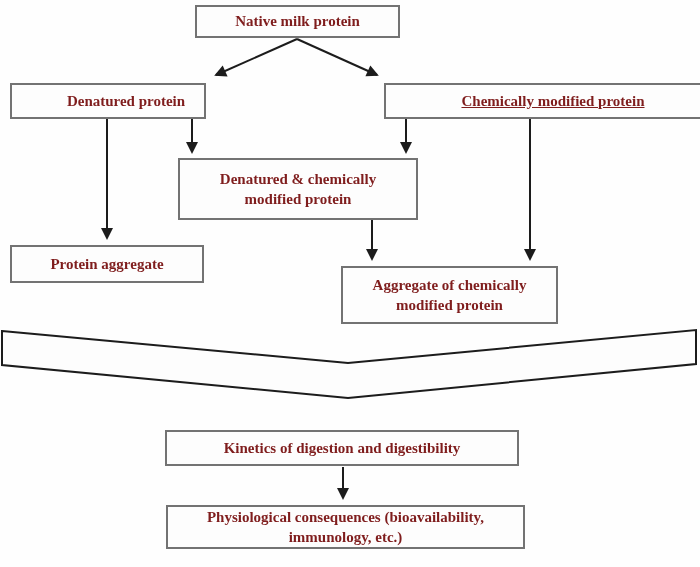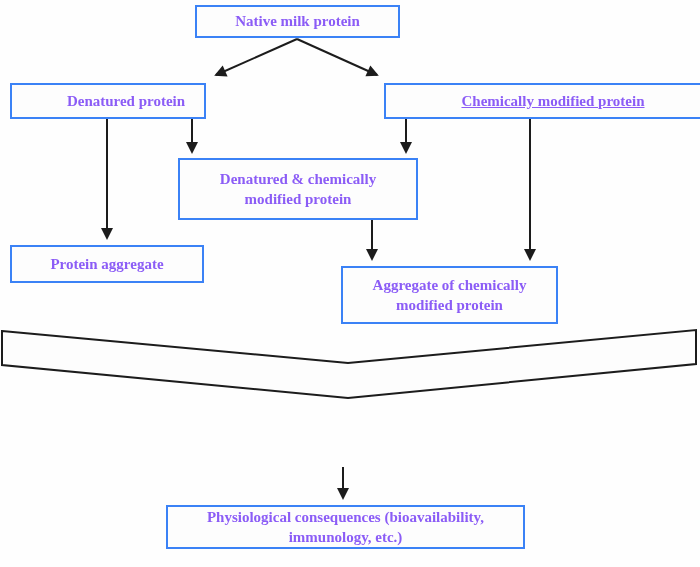--- a/index.html
+++ b/index.html
@@ -11,27 +11,27 @@
     position: relative;
     width: 700px;
     height: 567px;
     background: #fefefe;
     font-family: "Liberation Serif", serif;
     overflow: hidden;
   }
   .node {
     position: absolute;
     box-sizing: border-box;
-    border: 2px solid #3b82f6;
+    border: 2px solid #737373;
     background: #fdfdfd;
     display: flex;
     align-items: center;
     justify-content: center;
     text-align: center;
-    color: #8b5cf6;
+    color: #7f1d1d;
     font-weight: bold;
     font-size: 15px;
     line-height: 1.35;
   }
   .node span { display: inline-block; }
 
   
   .n-native   { left: 195px; top: 5px;   width: 205px; height: 33px; }
   .n-denat    { left: 10px;  top: 83px;  width: 196px; height: 36px; padding-left: 36px; }
   .n-chem     { left: 384px; top: 83px;  width: 338px; height: 36px; text-decoration: underline; }
@@ -111,18 +111,21 @@
   </div>
 
   <div class="node n-protagg">
     <span>Protein aggregate</span>
   </div>
 
   <div class="node n-aggchem">
     <span>Aggregate of chemically modified protein</span>
   </div>
 
+  <div class="node n-kinetics">
+    <span>Kinetics of digestion and digestibility</span>
+  </div>
 
   <div class="node n-physio">
     <span>Physiological consequences (bioavailability, immunology, etc.)</span>
   </div>
 
 </div>
 
 </body></html>

